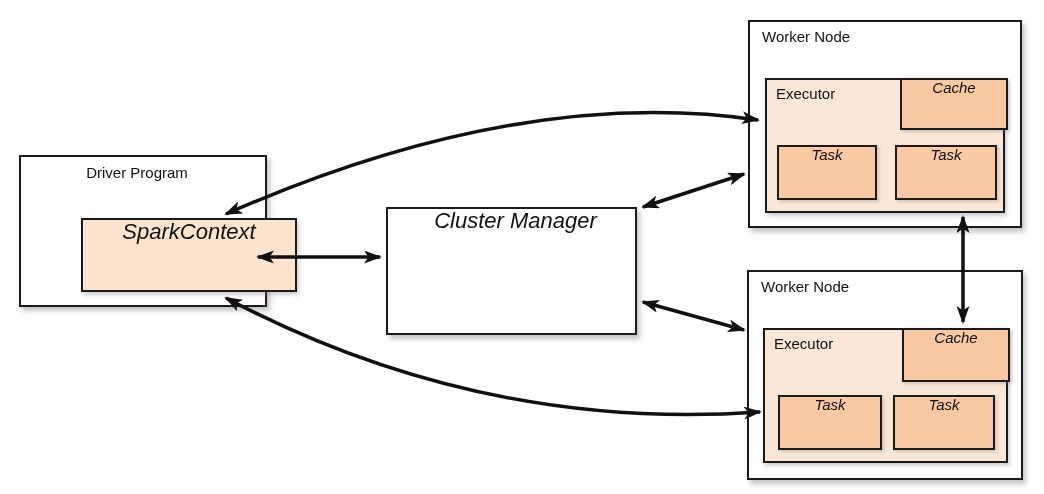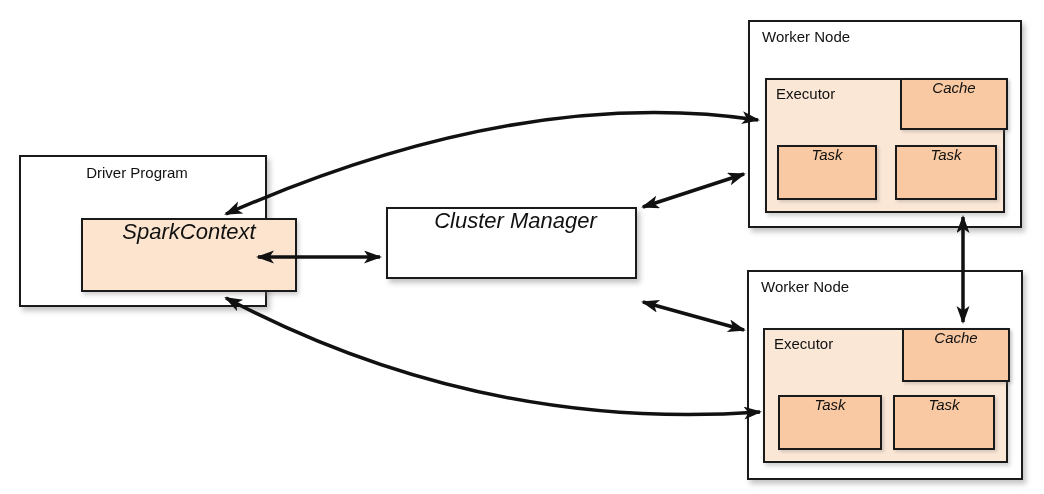--- a/index.html
+++ b/index.html
@@ -23,21 +23,21 @@
 
 <div id="canvas">
 
   <div class="box white-box" style="left:19px;top:155px;width:248px;height:152px;">
     <div class="lbl" style="position:absolute;left:0;right:12px;top:8px;text-align:center;">Driver Program</div>
     <div class="box spark-box center" style="left:15px;top:61px;width:216px;height:74px;margin-left:45px;">
       <span class="lbl big">SparkContext</span>
     </div>
   </div>
 
-  <div class="box white-box center" style="left:386px;top:207px;width:251px;height:72px;padding-left:8px;">
+  <div class="box white-box center" style="left:386px;top:207px;width:251px;height:128px;padding-left:8px;">
     <span class="lbl big">Cluster Manager</span>
   </div>
 
   <div class="box white-box" style="left:748px;top:20px;width:274px;height:208px;">
     <div class="lbl corner-lbl" style="left:12px;top:7px;">Worker Node</div>
     <div class="box light-box" style="left:15px;top:56px;width:240px;height:135px;">
       <div class="lbl corner-lbl" style="left:9px;top:6px;">Executor</div>
       <div class="box accent-box center" style="left:133px;top:-2px;width:108px;height:52px;">
         <span class="lbl">Cache</span>
       </div>

